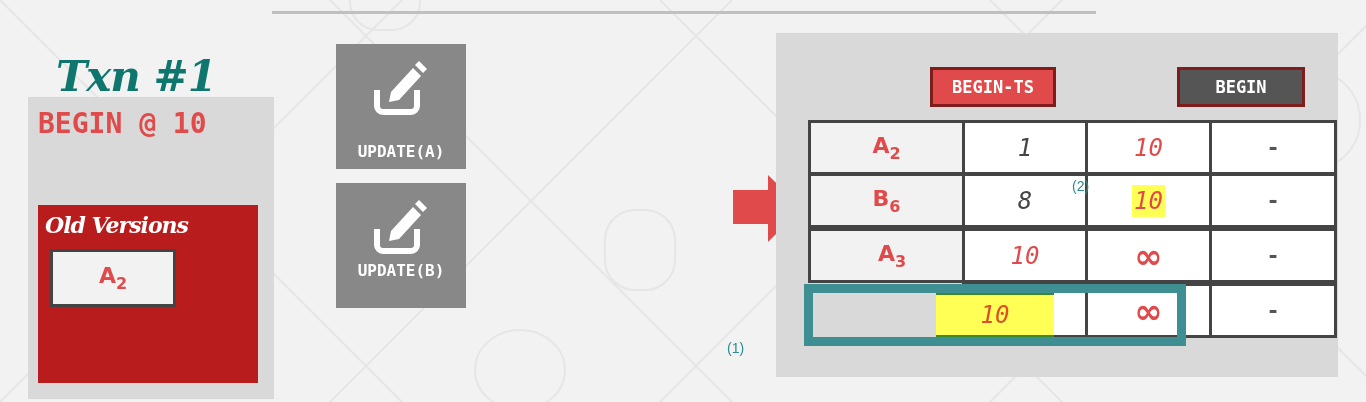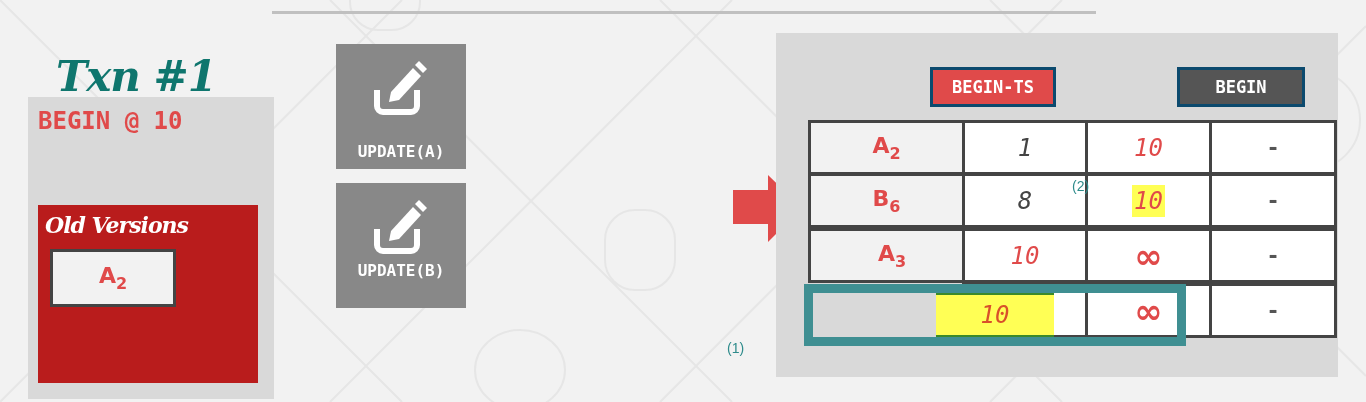--- a/index.html
+++ b/index.html
@@ -20,21 +20,21 @@
       font-family: "DejaVu Serif", serif; font-style: italic; font-weight: bold;
       font-size: 42px; color: #0f766e; letter-spacing: -1px; margin-left: 29px;
     }
     .txn-panel {
       position: absolute; left: 28px; top: 97px; width: 246px; height: 302px;
       background: #d9d9d9;
     }
     .txn-begin {
       position: absolute; left: 10px; top: 10px;
       font-family: "DejaVu Sans Mono", monospace; font-weight: bold;
-      font-size: 24px; color: #e04a4a;
+      font-size: 28px; color: #e04a4a;
     }
     .old-versions {
       position: absolute; left: 10px; top: 108px; width: 220px; height: 178px;
       background: #b91c1c;
     }
     .old-title {
       position: absolute; left: 7px; top: 7px;
       font-family: "DejaVu Serif", serif; font-style: italic; font-weight: bold;
       font-size: 22px; color: #ffffff; letter-spacing: -1px;
     }
@@ -64,21 +64,21 @@
     .pointer-arrow { position: absolute; left: 733px; top: 175px; }
     
     .table-panel {
       position: absolute; left: 776px; top: 33px; width: 562px; height: 344px;
       background: #d9d9d9;
     }
     .hcell {
       position: absolute; height: 40px;
       display: flex; align-items: center; justify-content: center;
       font-family: "DejaVu Sans Mono", monospace; font-weight: bold; font-size: 17px; color: #fff;
-      border: 3px solid #0c4a6e;
+      border: 3px solid #7f1d1d;
     }
     .row {
       position: absolute; left: 32px; height: 55px; width: 497px;
     }
     .cell {
       position: absolute; top: 0; height: 100%;
       display: flex; align-items: center; justify-content: center;
       border: 3px solid #444; background: #fff;
     }
     .cell.name { background: #f2f2f2; }

